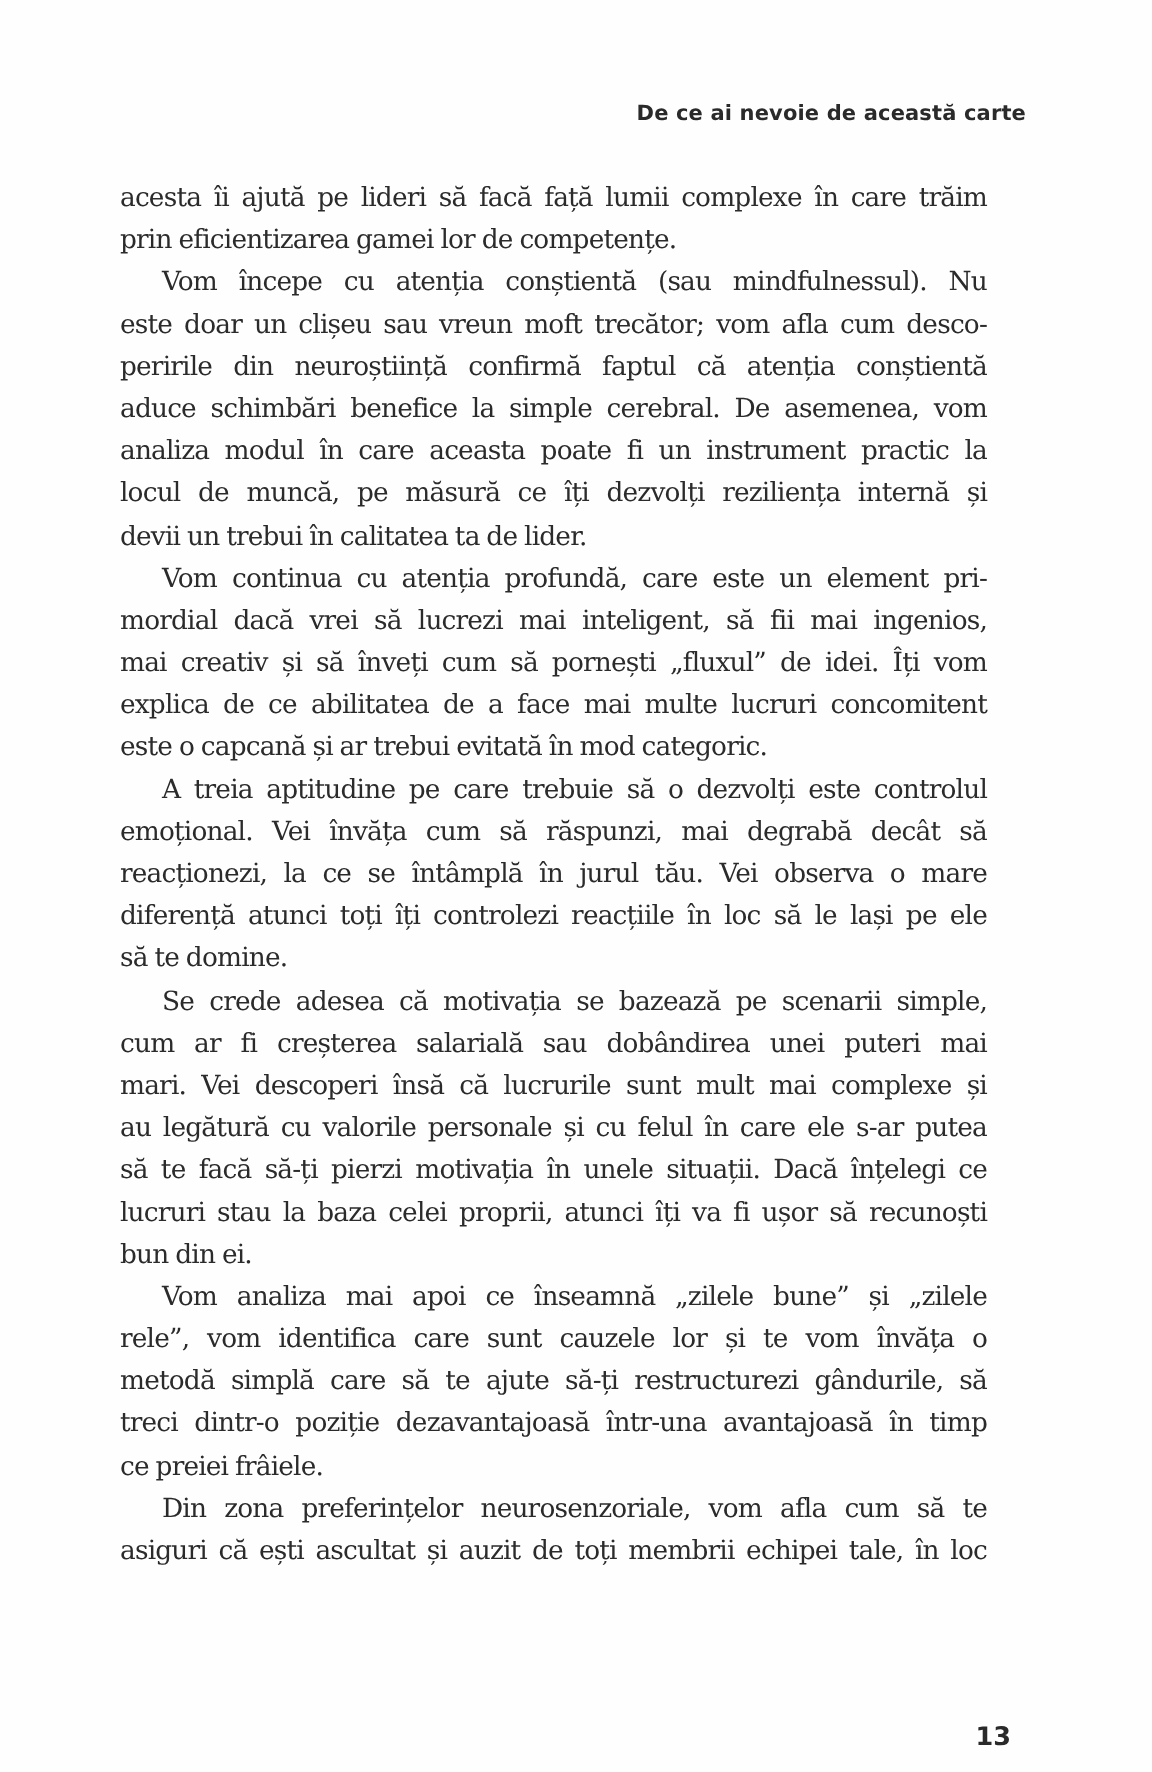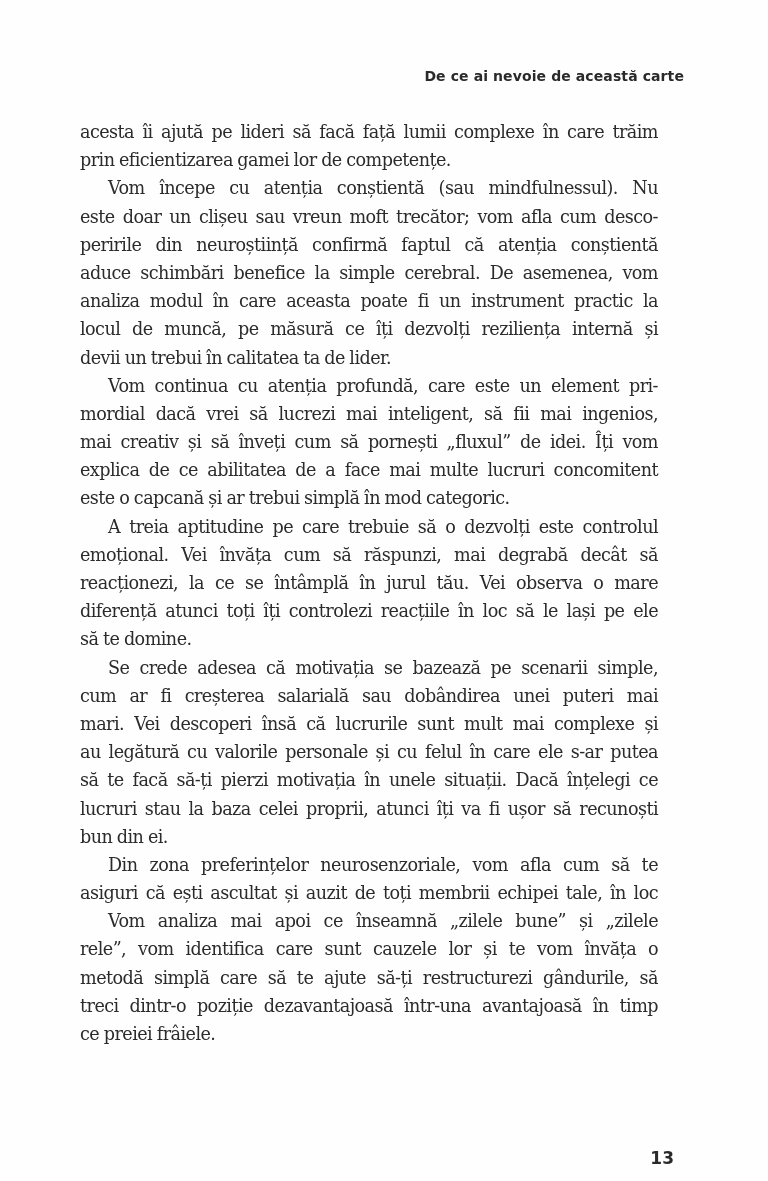--- a/index.html
+++ b/index.html
@@ -43,44 +43,44 @@
         <span class="line">aduce schimbări benefice la simple cerebral. De asemenea, vom</span>
         <span class="line">analiza modul în care aceasta poate fi un instrument practic la</span>
         <span class="line">locul de muncă, pe măsură ce îți dezvolți reziliența internă și</span>
         <span class="line last">devii un trebui în calitatea ta de lider.</span>
       </div>
       <div>
         <span class="line indent">Vom continua cu atenția profundă, care este un element pri-</span>
         <span class="line">mordial dacă vrei să lucrezi mai inteligent, să fii mai ingenios,</span>
         <span class="line">mai creativ și să înveți cum să pornești „fluxul” de idei. Îți vom</span>
         <span class="line">explica de ce abilitatea de a face mai multe lucruri concomitent</span>
-        <span class="line last">este o capcană și ar trebui simplă în mod categoric.</span>
+        <span class="line last">este o capcană și ar trebui evitată în mod categoric.</span>
       </div>
       <div>
         <span class="line indent">A treia aptitudine pe care trebuie să o dezvolți este controlul</span>
         <span class="line">emoțional. Vei învăța cum să răspunzi, mai degrabă decât să</span>
         <span class="line">reacționezi, la ce se întâmplă în jurul tău. Vei observa o mare</span>
         <span class="line">diferență atunci toți îți controlezi reacțiile în loc să le lași pe ele</span>
         <span class="line last">să te domine.</span>
       </div>
       <div>
         <span class="line indent">Se crede adesea că motivația se bazează pe scenarii simple,</span>
         <span class="line">cum ar fi creșterea salarială sau dobândirea unei puteri mai</span>
         <span class="line">mari. Vei descoperi însă că lucrurile sunt mult mai complexe și</span>
         <span class="line">au legătură cu valorile personale și cu felul în care ele s-ar putea</span>
         <span class="line">să te facă să-ți pierzi motivația în unele situații. Dacă înțelegi ce</span>
         <span class="line">lucruri stau la baza celei proprii, atunci îți va fi ușor să recunoști</span>
         <span class="line last">bun din ei.</span>
       </div>
       <div>
-        <span class="line indent">Din zona preferințelor neurosenzoriale, vom afla cum să te</span>
-        <span class="line">asiguri că ești ascultat și auzit de toți membrii echipei tale, în loc</span>
-      </div>
-      <div>
         <span class="line indent">Vom analiza mai apoi ce înseamnă „zilele bune” și „zilele</span>
         <span class="line">rele”, vom identifica care sunt cauzele lor și te vom învăța o</span>
         <span class="line">metodă simplă care să te ajute să-ți restructurezi gândurile, să</span>
         <span class="line">treci dintr-o poziție dezavantajoasă într-una avantajoasă în timp</span>
         <span class="line last">ce preiei frâiele.</span>
       </div>
+      <div>
+        <span class="line indent">Din zona preferințelor neurosenzoriale, vom afla cum să te</span>
+        <span class="line">asiguri că ești ascultat și auzit de toți membrii echipei tale, în loc</span>
+      </div>
     </div>
   <div class="folio">13</div>
 </div>
 
 </body></html>

